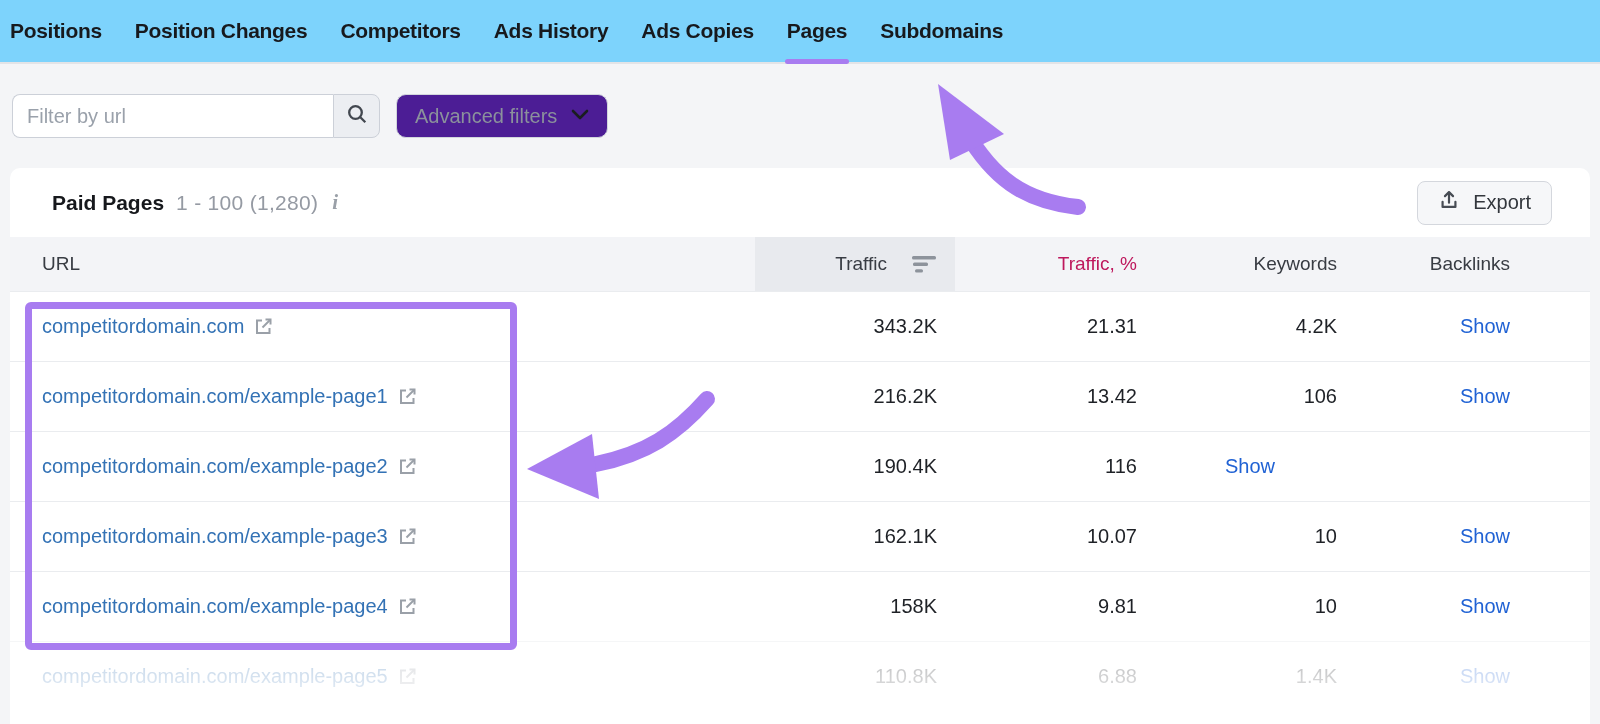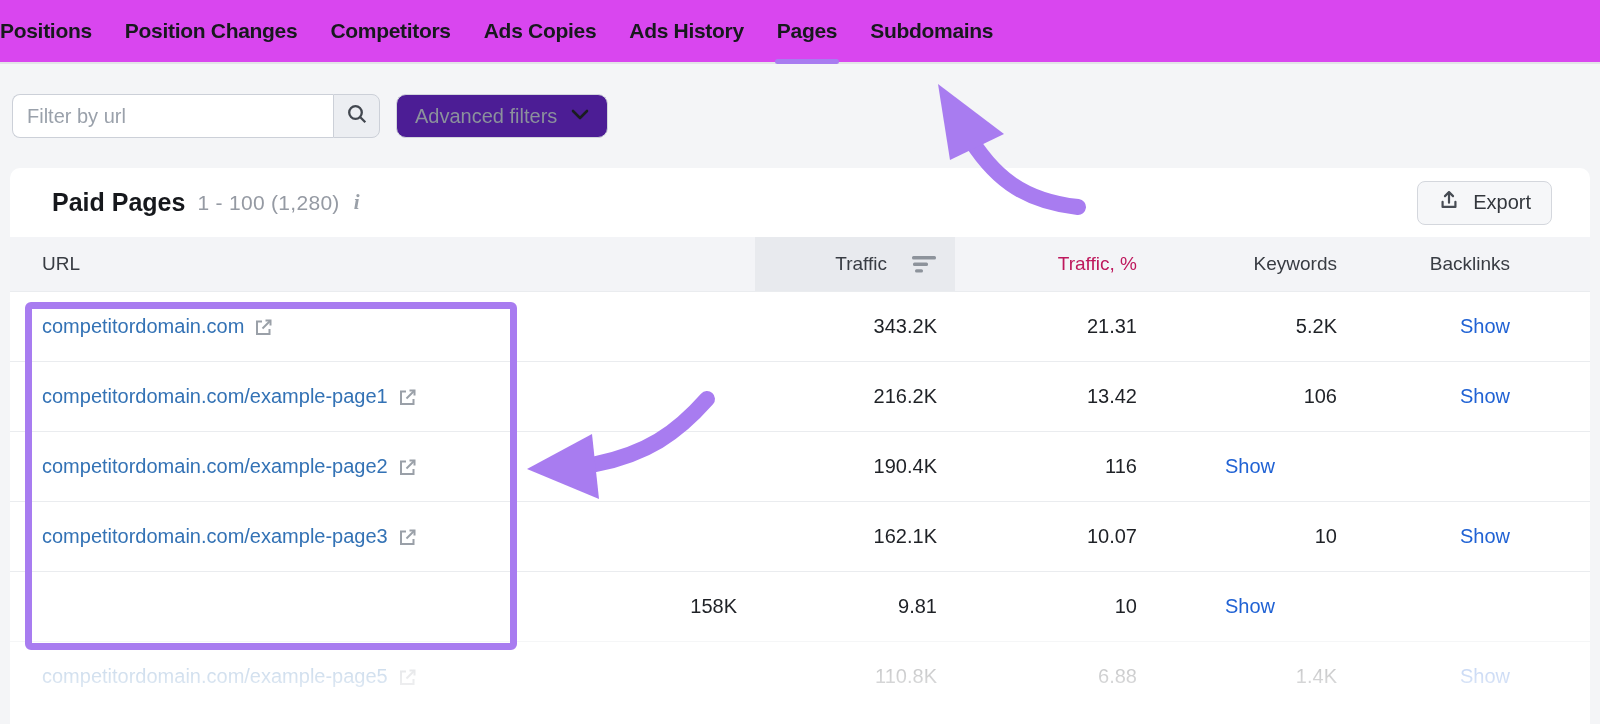--- a/index.html
+++ b/index.html
@@ -7,23 +7,24 @@
   body {
     font-family: "Liberation Sans", "DejaVu Sans", sans-serif;
     background:#f4f5f7;
     position:relative;
     overflow:hidden;
     -webkit-font-smoothing:antialiased;
   }
 
   
   .topnav {
-    height:64px; background:#d946ef;
+    height:64px; background:#7dd3fc;
     border-bottom:2px solid #e3e4e7;
     display:flex; align-items:center; gap:33px;
+    padding-left:10px;
   }
   .nav-item {
     font-size:21px; font-weight:700; color:#17191d;
     letter-spacing:-0.3px; position:relative; height:64px;
     display:flex; align-items:center; cursor:pointer; white-space:nowrap;
   }
   .nav-item.active::after {
     content:""; position:absolute; left:-2px; right:-2px; bottom:-1px;
     height:5px; background:#a87cf0; border-radius:3px;
   }
@@ -54,21 +55,21 @@
     cursor:pointer;
   }
   .adv-filters .lbl { font-size:20px; color:#8b919c; }
 
   
   .card {
     position:absolute; top:168px; left:10px; width:1580px; height:600px;
     background:#fff; border-radius:10px 10px 0 0;
   }
   .card-header { height:69px; display:flex; align-items:center; padding:0 38px 0 42px; }
-  .card-title { font-size:25px; font-weight:700; color:#16181c; }
+  .card-title { font-size:21px; font-weight:700; color:#16181c; }
   .card-range { font-size:21px; color:#959aa3; margin-left:12px; letter-spacing:0.3px; }
   .info-i {
     margin-left:14px; font-family:"Liberation Serif","DejaVu Serif",serif;
     font-style:italic; font-weight:700; font-size:21px; color:#9aa0a8; cursor:pointer;
   }
   .export-btn {
     margin-left:auto; height:44px; padding:0 20px;
     background:#f6f7f9; border:1px solid #d4d7dd; border-radius:8px;
     display:flex; align-items:center; gap:13px; cursor:pointer;
     font-size:20px; color:#33373d;
@@ -82,21 +83,21 @@
   .trow .cell { display:flex; align-items:center; }
   .cell-url { padding-left:32px; }
   .cell-num { justify-content:flex-end; padding-right:18px; font-size:20px; color:#1e2126; }
   .cell-last { padding-right:80px; }
 
   .thead { height:54px; background:#f3f4f7; }
   .thead .cell { font-size:19px; color:#383c43; height:100%; cursor:pointer; }
   .thead .cell-traffic { background:#e8eaee; justify-content:flex-end; gap:25px; padding-right:18px; }
 
   .trow.body { height:70px; border-top:1px solid #eaecef; background:#fff; }
-  .url-wrap { display:flex; align-items:flex-end; gap:9px; }
+  .url-wrap { display:flex; align-items:center; gap:9px; }
   .url-link { font-size:20px; color:#3372b5; text-decoration:none; cursor:pointer; }
   .show-link { font-size:20px; color:#2062d4; text-decoration:none; cursor:pointer;margin-left:7px; }
   .trow.faded { opacity:0.45; }
 
   .ext-ic, .sort-ic { display:inline-flex; }
 
   
   .hl-box {
     position:absolute; left:25px; top:302px; width:492px; height:348px;
     border:7px solid #a87cf0; border-radius:6px;
@@ -112,22 +113,22 @@
     pointer-events:none; z-index:4;
   }
 </style>
 </head>
 <body>
 
 <div class="topnav">
   <div class="nav-item">Positions</div>
   <div class="nav-item">Position Changes</div>
   <div class="nav-item">Competitors</div>
+  <div class="nav-item">Ads History</div>
   <div class="nav-item">Ads Copies</div>
-  <div class="nav-item">Ads History</div>
   <div class="nav-item active">Pages</div>
   <div class="nav-item">Subdomains</div>
 </div>
 
 <div class="filter-bar">
   <div class="search-group">
     <input class="url-filter-input" type="text" placeholder="Filter by url" style="">
     <div class="search-btn">
       <span class="ic">
         <svg width="22" height="22" viewBox="0 0 22 22" fill="none" stroke="#42474f" stroke-width="2.3">
@@ -190,21 +191,21 @@
             <svg width="21" height="21" viewBox="0 0 21 21" fill="none" stroke="#9aa0a8" stroke-width="2">
               <path d="M9 4.5 H4 V17 H16.5 V12"></path>
               <path d="M9.5 11.5 L17.5 3.5"></path>
               <path d="M12.5 3.5 H17.5 V8.5"></path>
             </svg>
           </span>
     </span>
       </div>
     <div class="cell cell-num">343.2K</div>
     <div class="cell cell-num">21.31</div>
-    <div class="cell cell-num">5.2K</div>
+    <div class="cell cell-num">4.2K</div>
     <div class="cell cell-num cell-last">
         <a class="show-link">Show</a>
       </div>
   </div>
 
   <div class="trow body">
     <div class="cell cell-url">
         <span class="url-wrap">
       <a class="url-link">competitordomain.com/example-page1</a>
       <span class="ext-ic">
@@ -259,20 +260,32 @@
       </div>
     <div class="cell cell-num">162.1K</div>
     <div class="cell cell-num">10.07</div>
     <div class="cell cell-num">10</div>
     <div class="cell cell-num cell-last">
         <a class="show-link">Show</a>
       </div>
   </div>
 
   <div class="trow body">
+    <div class="cell cell-url">
+        <span class="url-wrap">
+      <a class="url-link">competitordomain.com/example-page4</a>
+      <span class="ext-ic">
+            <svg width="21" height="21" viewBox="0 0 21 21" fill="none" stroke="#9aa0a8" stroke-width="2">
+              <path d="M9 4.5 H4 V17 H16.5 V12"></path>
+              <path d="M9.5 11.5 L17.5 3.5"></path>
+              <path d="M12.5 3.5 H17.5 V8.5"></path>
+            </svg>
+          </span>
+    </span>
+      </div>
     <div class="cell cell-num">158K</div>
     <div class="cell cell-num">9.81</div>
     <div class="cell cell-num">10</div>
     <div class="cell cell-num cell-last">
         <a class="show-link">Show</a>
       </div>
   </div>
 
   <div class="trow body faded">
     <div class="cell cell-url">

